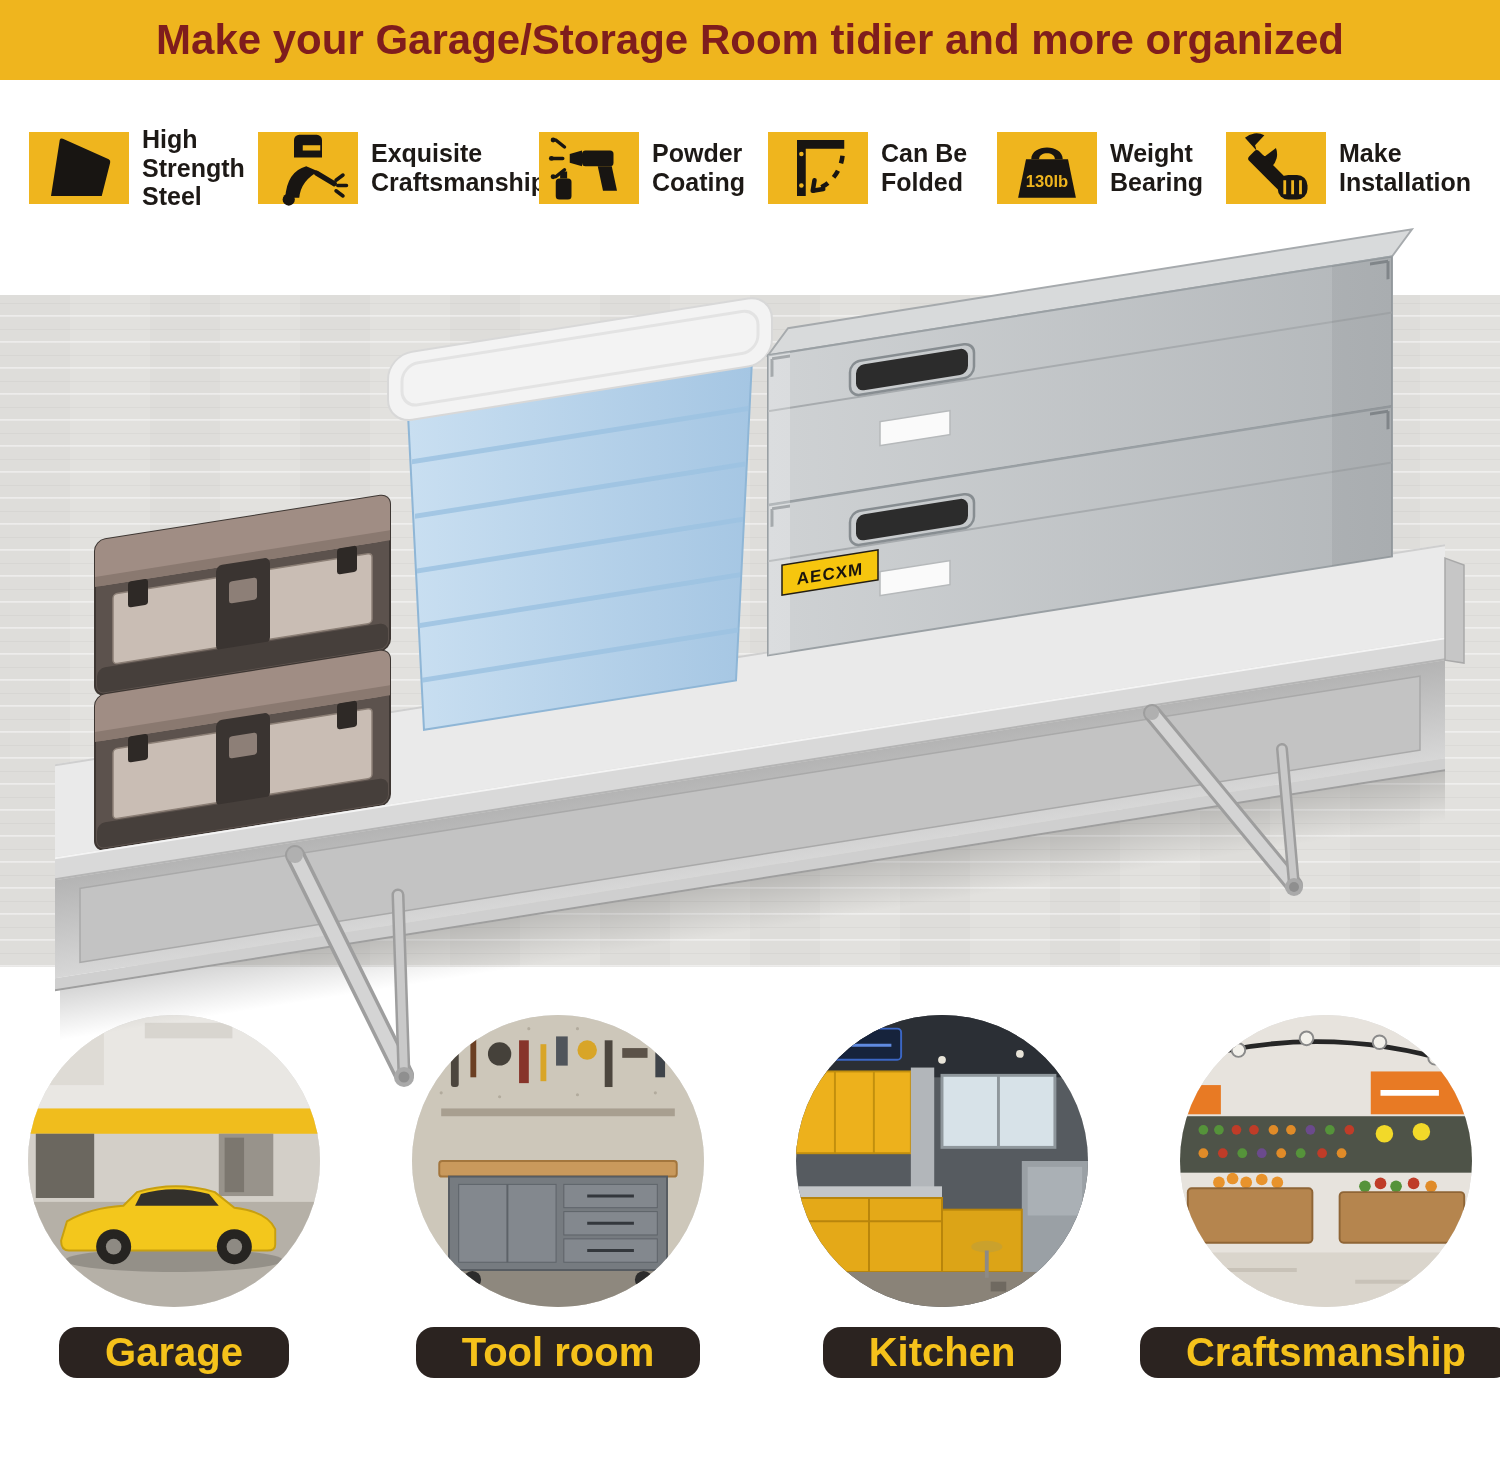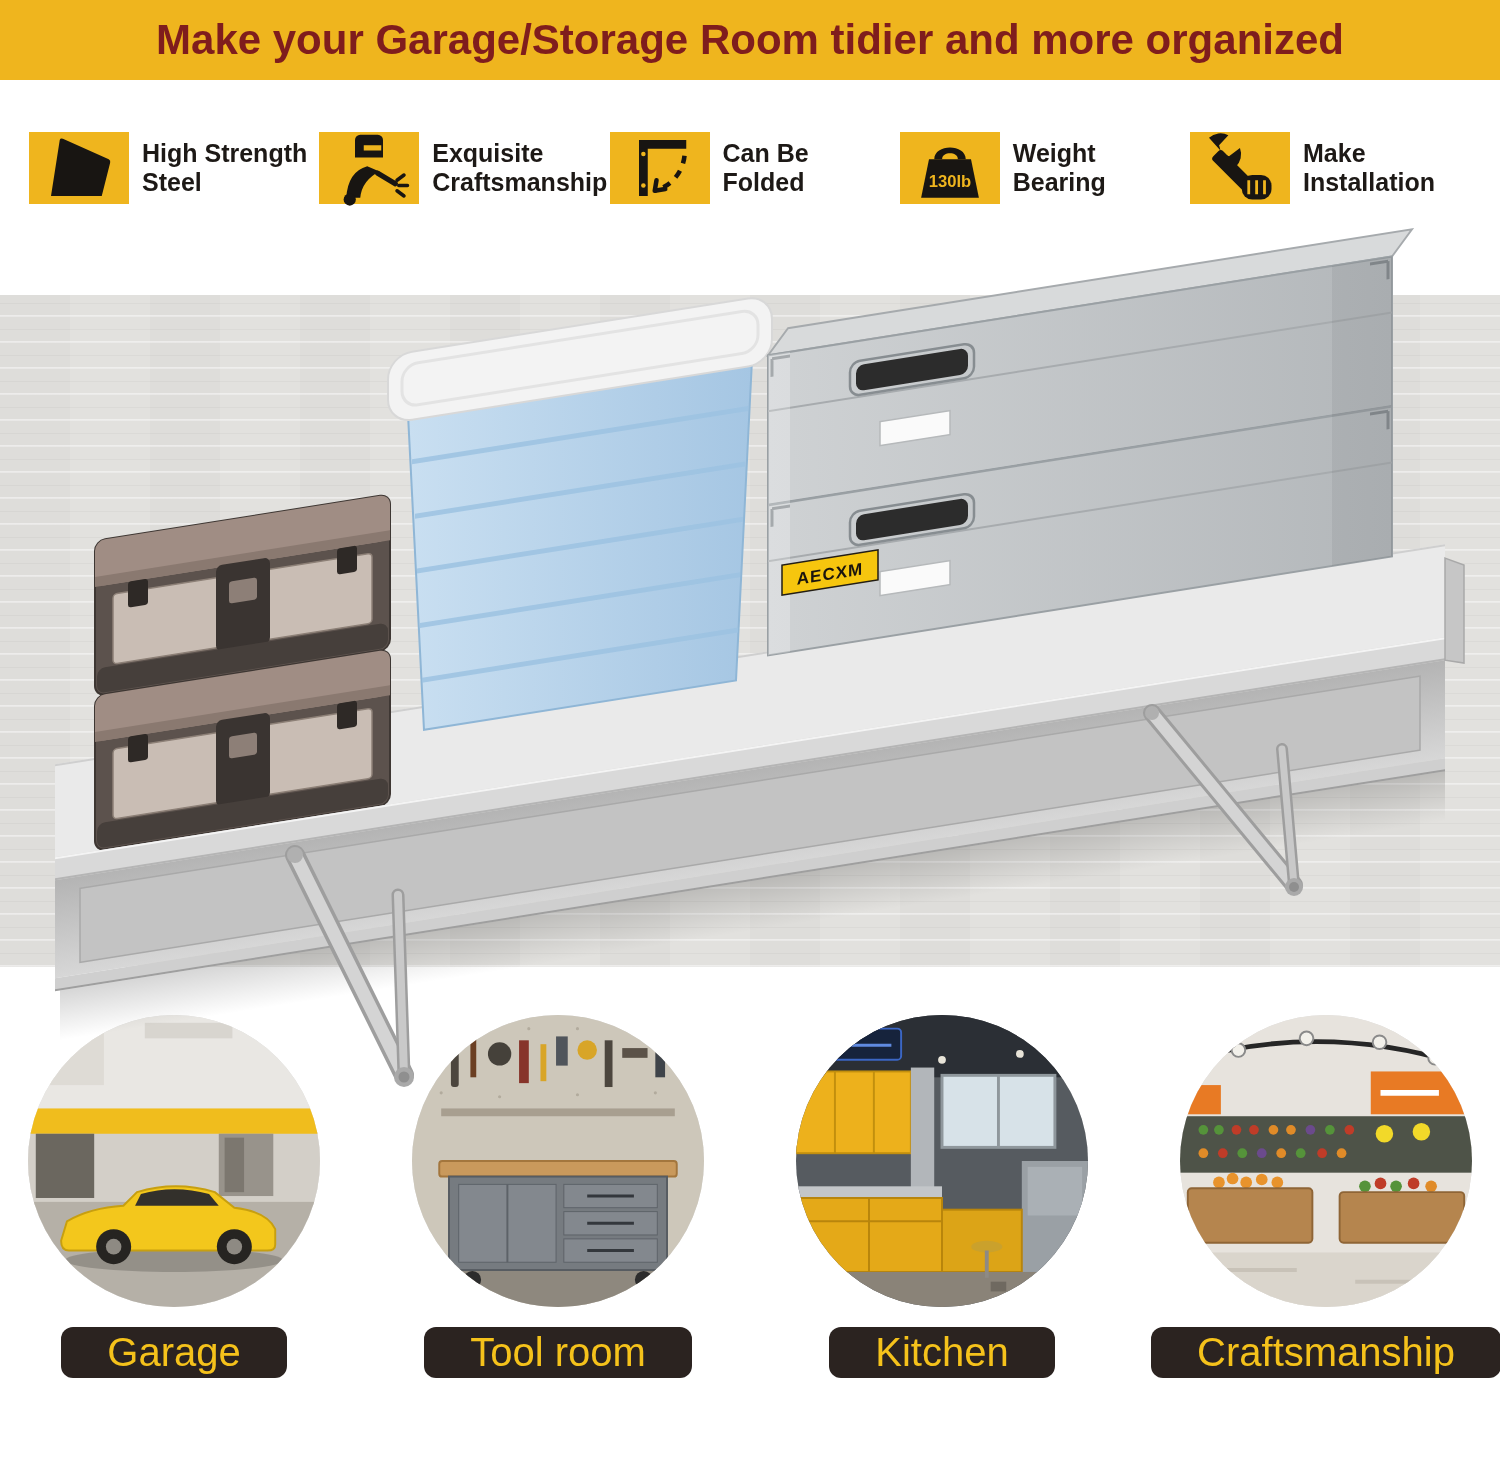--- a/index.html
+++ b/index.html
@@ -26,21 +26,21 @@
       repeating-linear-gradient(0deg, rgba(0,0,0,.03) 0 1px, rgba(0,0,0,0) 1px 13px),
       repeating-linear-gradient(90deg, rgba(0,0,0,.02) 0 70px, rgba(0,0,0,0) 70px 150px);}
   .stage-art{position:absolute;left:0;top:-278px;width:1500px;height:1100px;pointer-events:none;overflow:visible;}
 
   .scenes{position:relative;z-index:1;margin-top:48px;display:flex;justify-content:space-between;padding:0 24px;}
   .scene{display:flex;flex-direction:column;align-items:center;width:300px;}
   .scene-photo{width:292px;height:292px;border-radius:50%;overflow:hidden;background:#ddd;}
   .scene-photo svg{width:100%;height:100%;display:block;}
   .scene-label{margin-top:20px;}
   .scene-label span{display:inline-block;background:var(--label-bg,#2B2320);color:var(--label-text,#F5C21B);
-    font-size:40px;font-weight:400;padding:3px 46px;border-radius:12px;white-space:nowrap;}
+    font-size:40px;font-weight:700;padding:3px 46px;border-radius:18px;white-space:nowrap;}
 </style>
 </head>
 <body>
 
 <div class="page">
 
 
   <div class="banner">
     <span>Make your Garage/Storage Room tidier and more organized</span>
   </div>
@@ -63,20 +63,38 @@
           <rect x="21" y="11" width="10" height="3" fill="#EFB51E"></rect>
           <path d="M11 41 q1 -15 12 -18 l7 3 q-10 5 -11 15 z" fill="#181512"></path>
           <path d="M29 27 l10 6" stroke="#181512" stroke-width="3" stroke-linecap="round"></path>
           <path d="M40 31 l4 -3 M41 34 l5 0 M40 37 l4 3" stroke="#181512" stroke-width="2" stroke-linecap="round"></path>
           <circle cx="13" cy="42" r="3.5" fill="#181512"></circle>
         </svg>
       </div>
       <div class="feature-label">Exquisite Craftsmanship</div>
     </div>
 
+    <div class="feature">
+      <div class="feature-icon">
+        <svg viewBox="0 0 48 48">
+          <rect x="20" y="14" width="18" height="9" rx="2" fill="#181512"></rect>
+          <path d="M20 14 l-7 2 v5 l7 2 z" fill="#181512"></path>
+          <path d="M29 23 l8 0 3 14 -8 0 z" fill="#181512"></path>
+          <g stroke="#181512" stroke-width="2" stroke-linecap="round" fill="none">
+            <path d="M10 12 l-5 -4 M9 18.5 l-6 0 M10 25 l-5 4"></path>
+          </g>
+          <circle cx="3.5" cy="8" r="1.4" fill="#181512"></circle>
+            <circle cx="2.5" cy="18.5" r="1.4" fill="#181512"></circle>
+            <circle cx="3.5" cy="29" r="1.4" fill="#181512"></circle>
+          <rect x="5" y="30" width="9" height="12" rx="2" fill="#181512"></rect>
+          <rect x="7.5" y="26" width="4" height="4" fill="#181512"></rect>
+        </svg>
+      </div>
+      <div class="feature-label">Powder Coating</div>
+    </div>
 
     <div class="feature">
       <div class="feature-icon">
         <svg viewBox="0 0 48 48">
           <rect x="12" y="8" width="5" height="32" fill="#181512"></rect>
           <rect x="12" y="8" width="27" height="5" fill="#181512"></rect>
           <path d="M38 17 A 23 23 0 0 1 21 37" fill="none" stroke="#181512" stroke-width="2.6" stroke-dasharray="4.5 4.5"></path>
           <path d="M21 37 l6 -1 M21 37 l1 -6" stroke="#181512" stroke-width="2.6" fill="none" stroke-linecap="round"></path>
           <circle cx="14.5" cy="16" r="1.3" fill="#EFB51E"></circle>
             <circle cx="14.5" cy="34" r="1.3" fill="#EFB51E"></circle>

